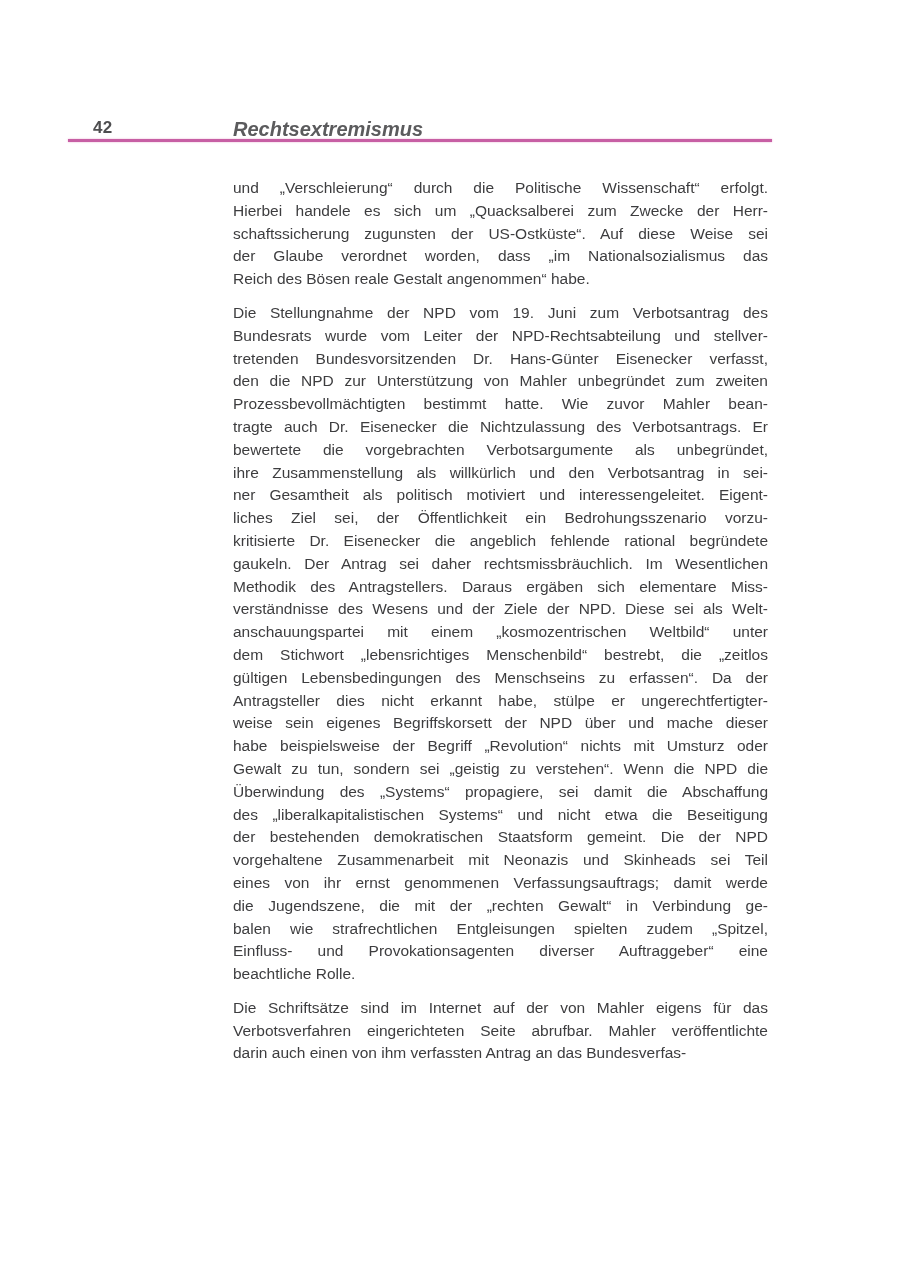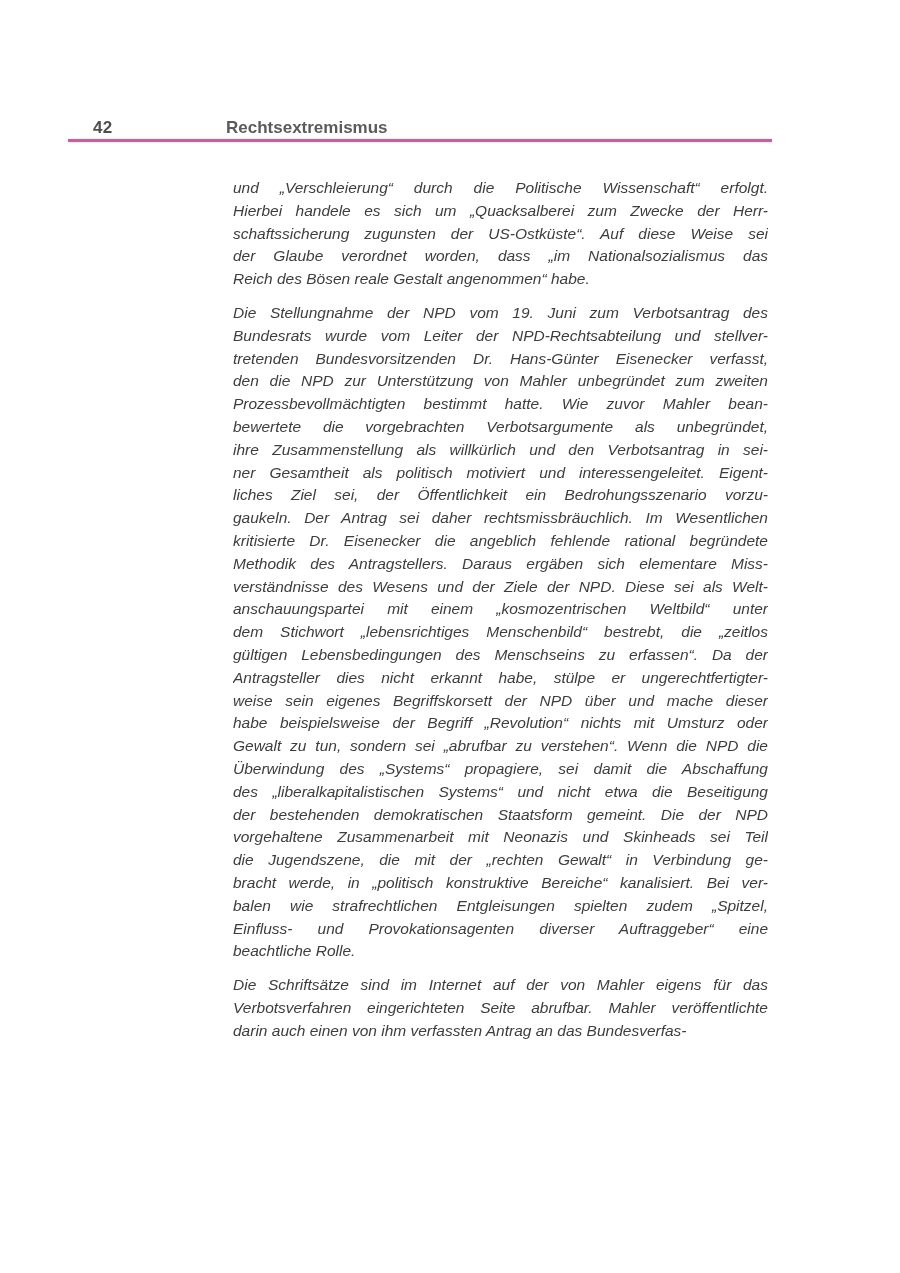--- a/index.html
+++ b/index.html
@@ -15,45 +15,46 @@
     position: absolute;
     left: 93px;
     top: 118px;
     font-size: 17px;
     font-weight: 700;
     color: #4e4e50;
     letter-spacing: 0.2px;
   }
   .runhead {
     position: absolute;
-    left: 226px;
+    left: 233px;
     top: 118px;
-    font-size: 17px;
+    font-size: 20px;
     font-weight: 700;
     color: #5b5b5d;
+    font-style: italic;
   }
   .rule {
     position: absolute;
     left: 68px;
     top: 139px;
     width: 704px;
     height: 2.6px;
     background: #c75fa4;
     box-shadow: 0 0 2px #e9a8cf;
   }
   .text-column {
     position: absolute;
     left: 233px;
     top: 177px;
     width: 535px;
     font-size: 15.5px;
     line-height: 22.8px;
     color: #3d3d3f;
   }
-  .para { margin: 0 0 11px 0; font-style: italic; }
+  .para { margin: 0 0 11px 0; }
   .line {
     text-align: justify;
     text-align-last: justify;
     height: 22.8px;
     overflow: hidden;
   }
   .line.last { text-align-last: left; }
 </style>
 </head>
 <body>
@@ -69,41 +70,42 @@
         <div class="line">schaftssicherung zugunsten der US-Ostküste“. Auf diese Weise sei</div>
         <div class="line">der Glaube verordnet worden, dass „im Nationalsozialismus das</div>
         <div class="line last">Reich des Bösen reale Gestalt angenommen“ habe.</div>
       </div>
       <div class="para">
         <div class="line">Die Stellungnahme der NPD vom 19. Juni zum Verbotsantrag des</div>
         <div class="line">Bundesrats wurde vom Leiter der NPD-Rechtsabteilung und stellver-</div>
         <div class="line">tretenden Bundesvorsitzenden Dr. Hans-Günter Eisenecker verfasst,</div>
         <div class="line">den die NPD zur Unterstützung von Mahler unbegründet zum zweiten</div>
         <div class="line">Prozessbevollmächtigten bestimmt hatte. Wie zuvor Mahler bean-</div>
+        <div class="line">tragte auch Dr. Eisenecker die Nichtzulassung des Verbotsantrags. Er</div>
         <div class="line">bewertete die vorgebrachten Verbotsargumente als unbegründet,</div>
         <div class="line">ihre Zusammenstellung als willkürlich und den Verbotsantrag in sei-</div>
         <div class="line">ner Gesamtheit als politisch motiviert und interessengeleitet. Eigent-</div>
         <div class="line">liches Ziel sei, der Öffentlichkeit ein Bedrohungsszenario vorzu-</div>
+        <div class="line">kritisierte Dr. Eisenecker die angeblich fehlende rational begründete</div>
         <div class="line">gaukeln. Der Antrag sei daher rechtsmissbräuchlich. Im Wesentlichen</div>
-        <div class="line">kritisierte Dr. Eisenecker die angeblich fehlende rational begründete</div>
         <div class="line">Methodik des Antragstellers. Daraus ergäben sich elementare Miss-</div>
         <div class="line">verständnisse des Wesens und der Ziele der NPD. Diese sei als Welt-</div>
         <div class="line">anschauungspartei mit einem „kosmozentrischen Weltbild“ unter</div>
         <div class="line">dem Stichwort „lebensrichtiges Menschenbild“ bestrebt, die „zeitlos</div>
         <div class="line">gültigen Lebensbedingungen des Menschseins zu erfassen“. Da der</div>
         <div class="line">Antragsteller dies nicht erkannt habe, stülpe er ungerechtfertigter-</div>
         <div class="line">weise sein eigenes Begriffskorsett der NPD über und mache dieser</div>
         <div class="line">habe beispielsweise der Begriff „Revolution“ nichts mit Umsturz oder</div>
-        <div class="line">Gewalt zu tun, sondern sei „abrufbar zu verstehen“. Wenn die NPD die</div>
+        <div class="line">Gewalt zu tun, sondern sei „geistig zu verstehen“. Wenn die NPD die</div>
         <div class="line">Überwindung des „Systems“ propagiere, sei damit die Abschaffung</div>
         <div class="line">des „liberalkapitalistischen Systems“ und nicht etwa die Beseitigung</div>
         <div class="line">der bestehenden demokratischen Staatsform gemeint. Die der NPD</div>
         <div class="line">vorgehaltene Zusammenarbeit mit Neonazis und Skinheads sei Teil</div>
+        <div class="line">eines von ihr ernst genommenen Verfassungsauftrags; damit werde</div>
         <div class="line">die Jugendszene, die mit der „rechten Gewalt“ in Verbindung ge-</div>
-        <div class="line">bracht werde, in „politisch konstruktive Bereiche“ kanalisiert. Bei ver-</div>
         <div class="line">balen wie strafrechtlichen Entgleisungen spielten zudem „Spitzel,</div>
         <div class="line">Einfluss- und Provokationsagenten diverser Auftraggeber“ eine</div>
         <div class="line last">beachtliche Rolle.</div>
       </div>
       <div class="para">
         <div class="line">Die Schriftsätze sind im Internet auf der von Mahler eigens für das</div>
         <div class="line">Verbotsverfahren eingerichteten Seite abrufbar. Mahler veröffentlichte</div>
         <div class="line last">darin auch einen von ihm verfassten Antrag an das Bundesverfas-</div>
       </div>
     </div>

